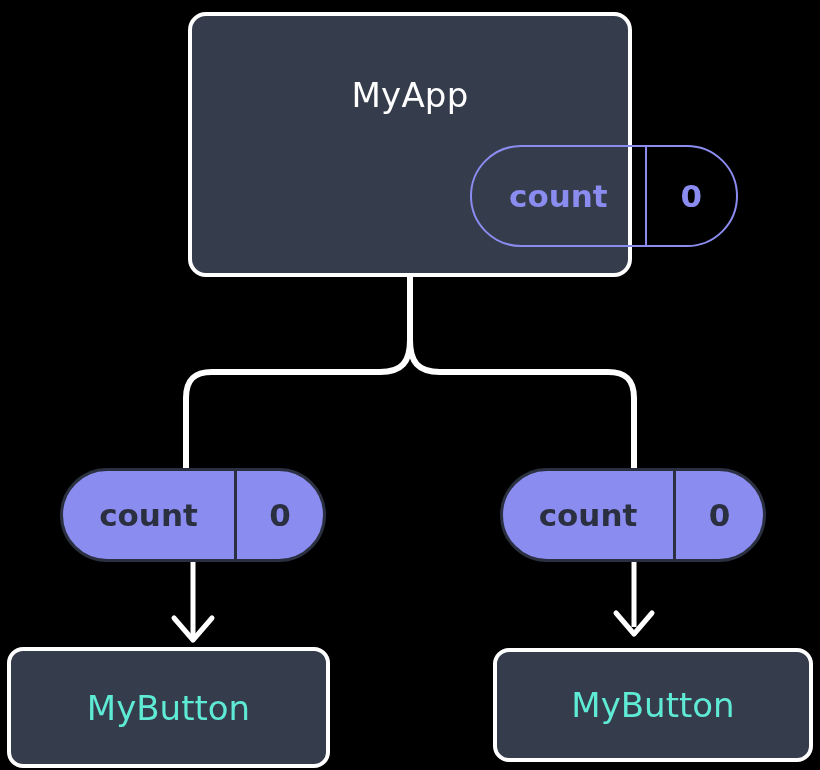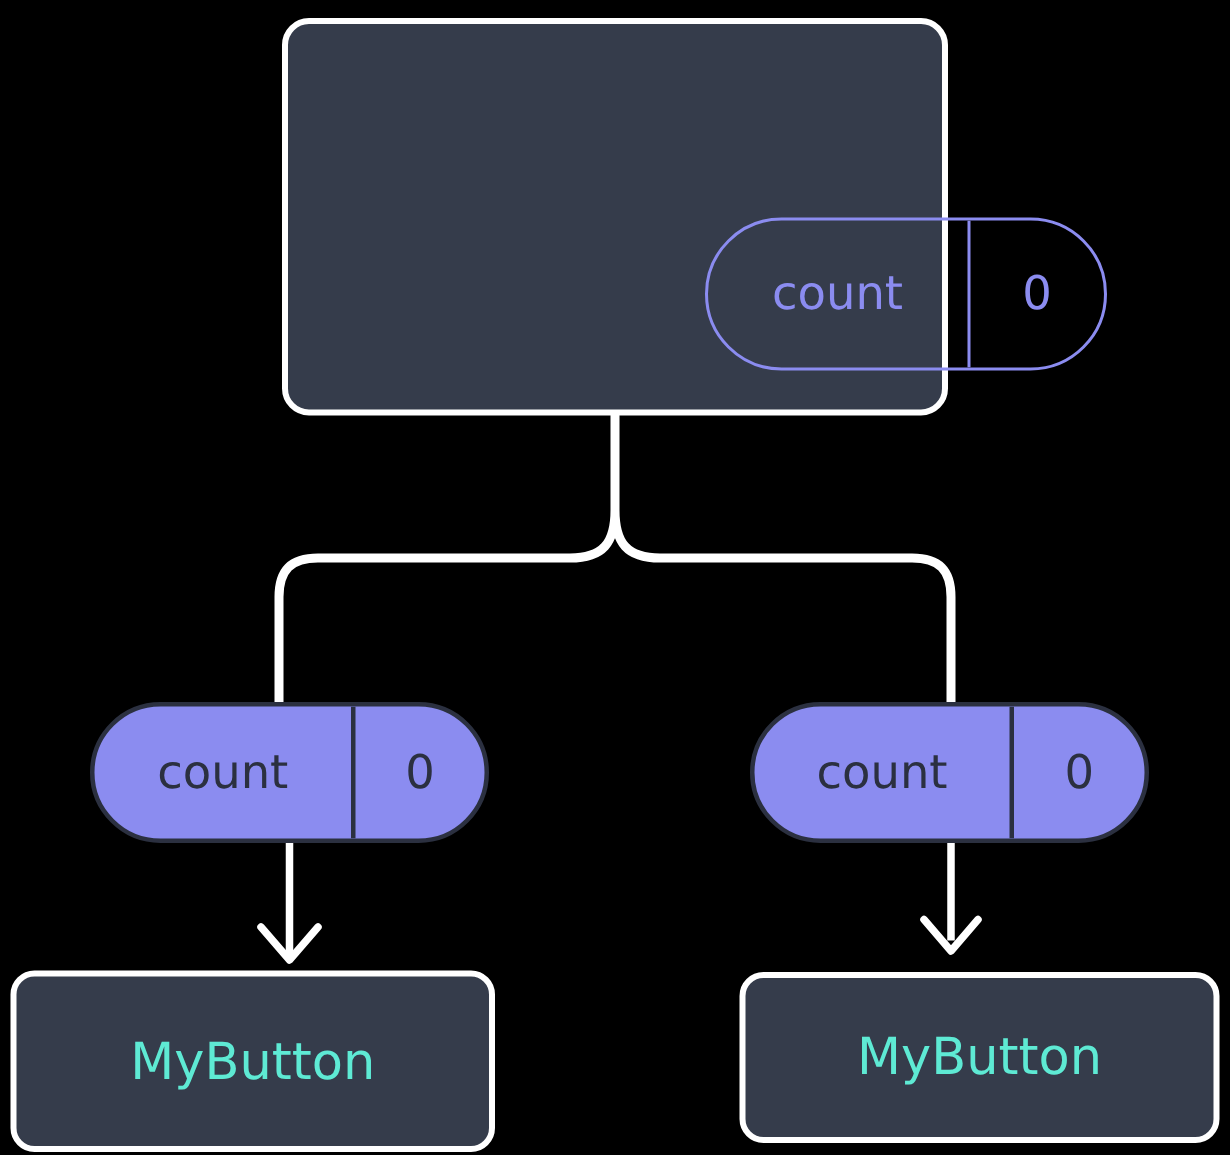--- a/index.html
+++ b/index.html
@@ -90,21 +90,21 @@
     align-items: stretch;
     border-radius: 999px;
     overflow: hidden;
   }
   .state-pill .pill-key,
   .state-pill .pill-value {
     display: flex;
     align-items: center;
     justify-content: center;
     font-size: 31px;
-    font-weight: 400;
+    font-weight: 700;
     white-space: nowrap;
   }
 
   
   .state-pill.outlined {
     background: transparent;
     border: 2px solid #8b8cf0;
   }
   .state-pill.outlined .pill-key,
   .state-pill.outlined .pill-value { color: #8b8cf0; }
@@ -166,20 +166,21 @@
              L 186 468" fill="none" stroke="#ffffff" stroke-width="6" stroke-linecap="round" stroke-linejoin="round"></path>
 
     <line x1="193" y1="562" x2="193" y2="637" stroke="#ffffff" stroke-width="5" stroke-linecap="butt"></line>
     <polyline points="174,618 193,640 212,618" fill="none" stroke="#ffffff" stroke-width="5" stroke-linecap="round" stroke-linejoin="round"></polyline>
 
     <line x1="634" y1="562" x2="634" y2="627" stroke="#ffffff" stroke-width="5" stroke-linecap="butt"></line>
     <polyline points="616,613 634,634 652,613" fill="none" stroke="#ffffff" stroke-width="5" stroke-linecap="round" stroke-linejoin="round"></polyline>
   </svg>
 
   <div id="myapp-box" class="component-box">
+    <div class="component-title">MyApp</div>
 
     <div id="myapp-state-pill" class="state-pill outlined">
       <div class="pill-key">count</div>
       <div class="pill-value">0</div>
     </div>
   </div>
 
   <div id="state-pill-left" class="state-pill filled">
     <div class="pill-key">count</div>
     <div class="pill-value">0</div>

